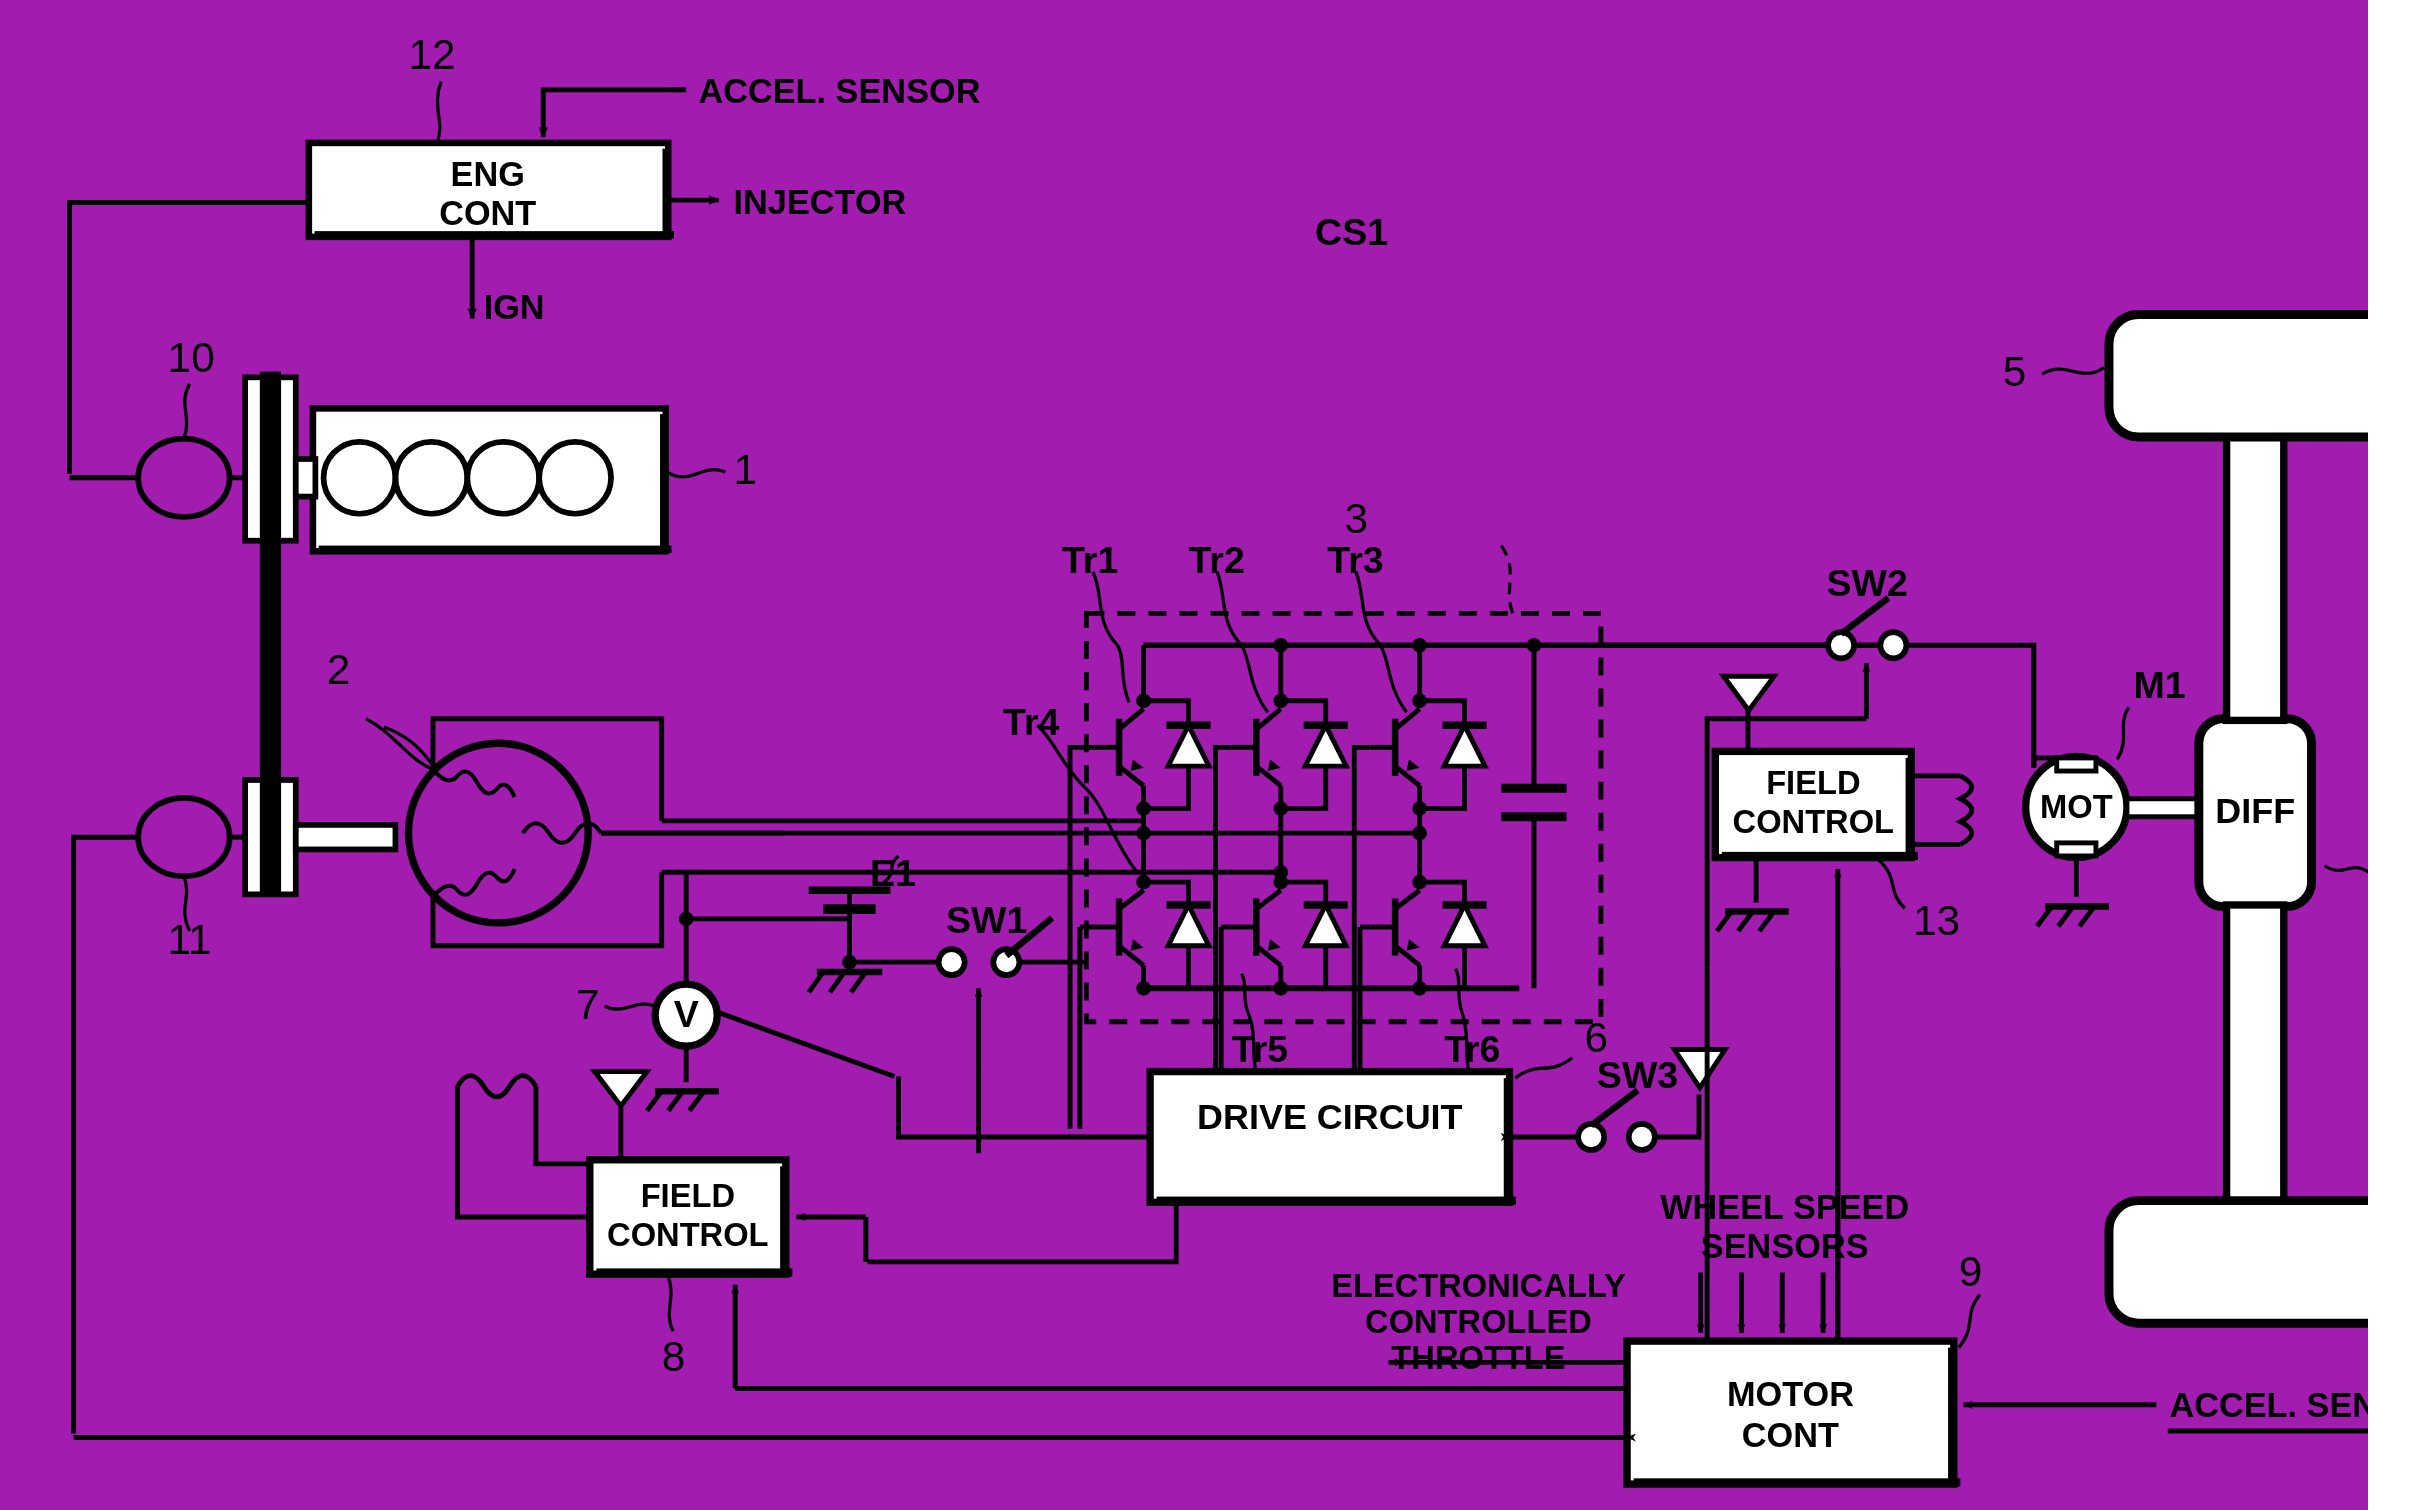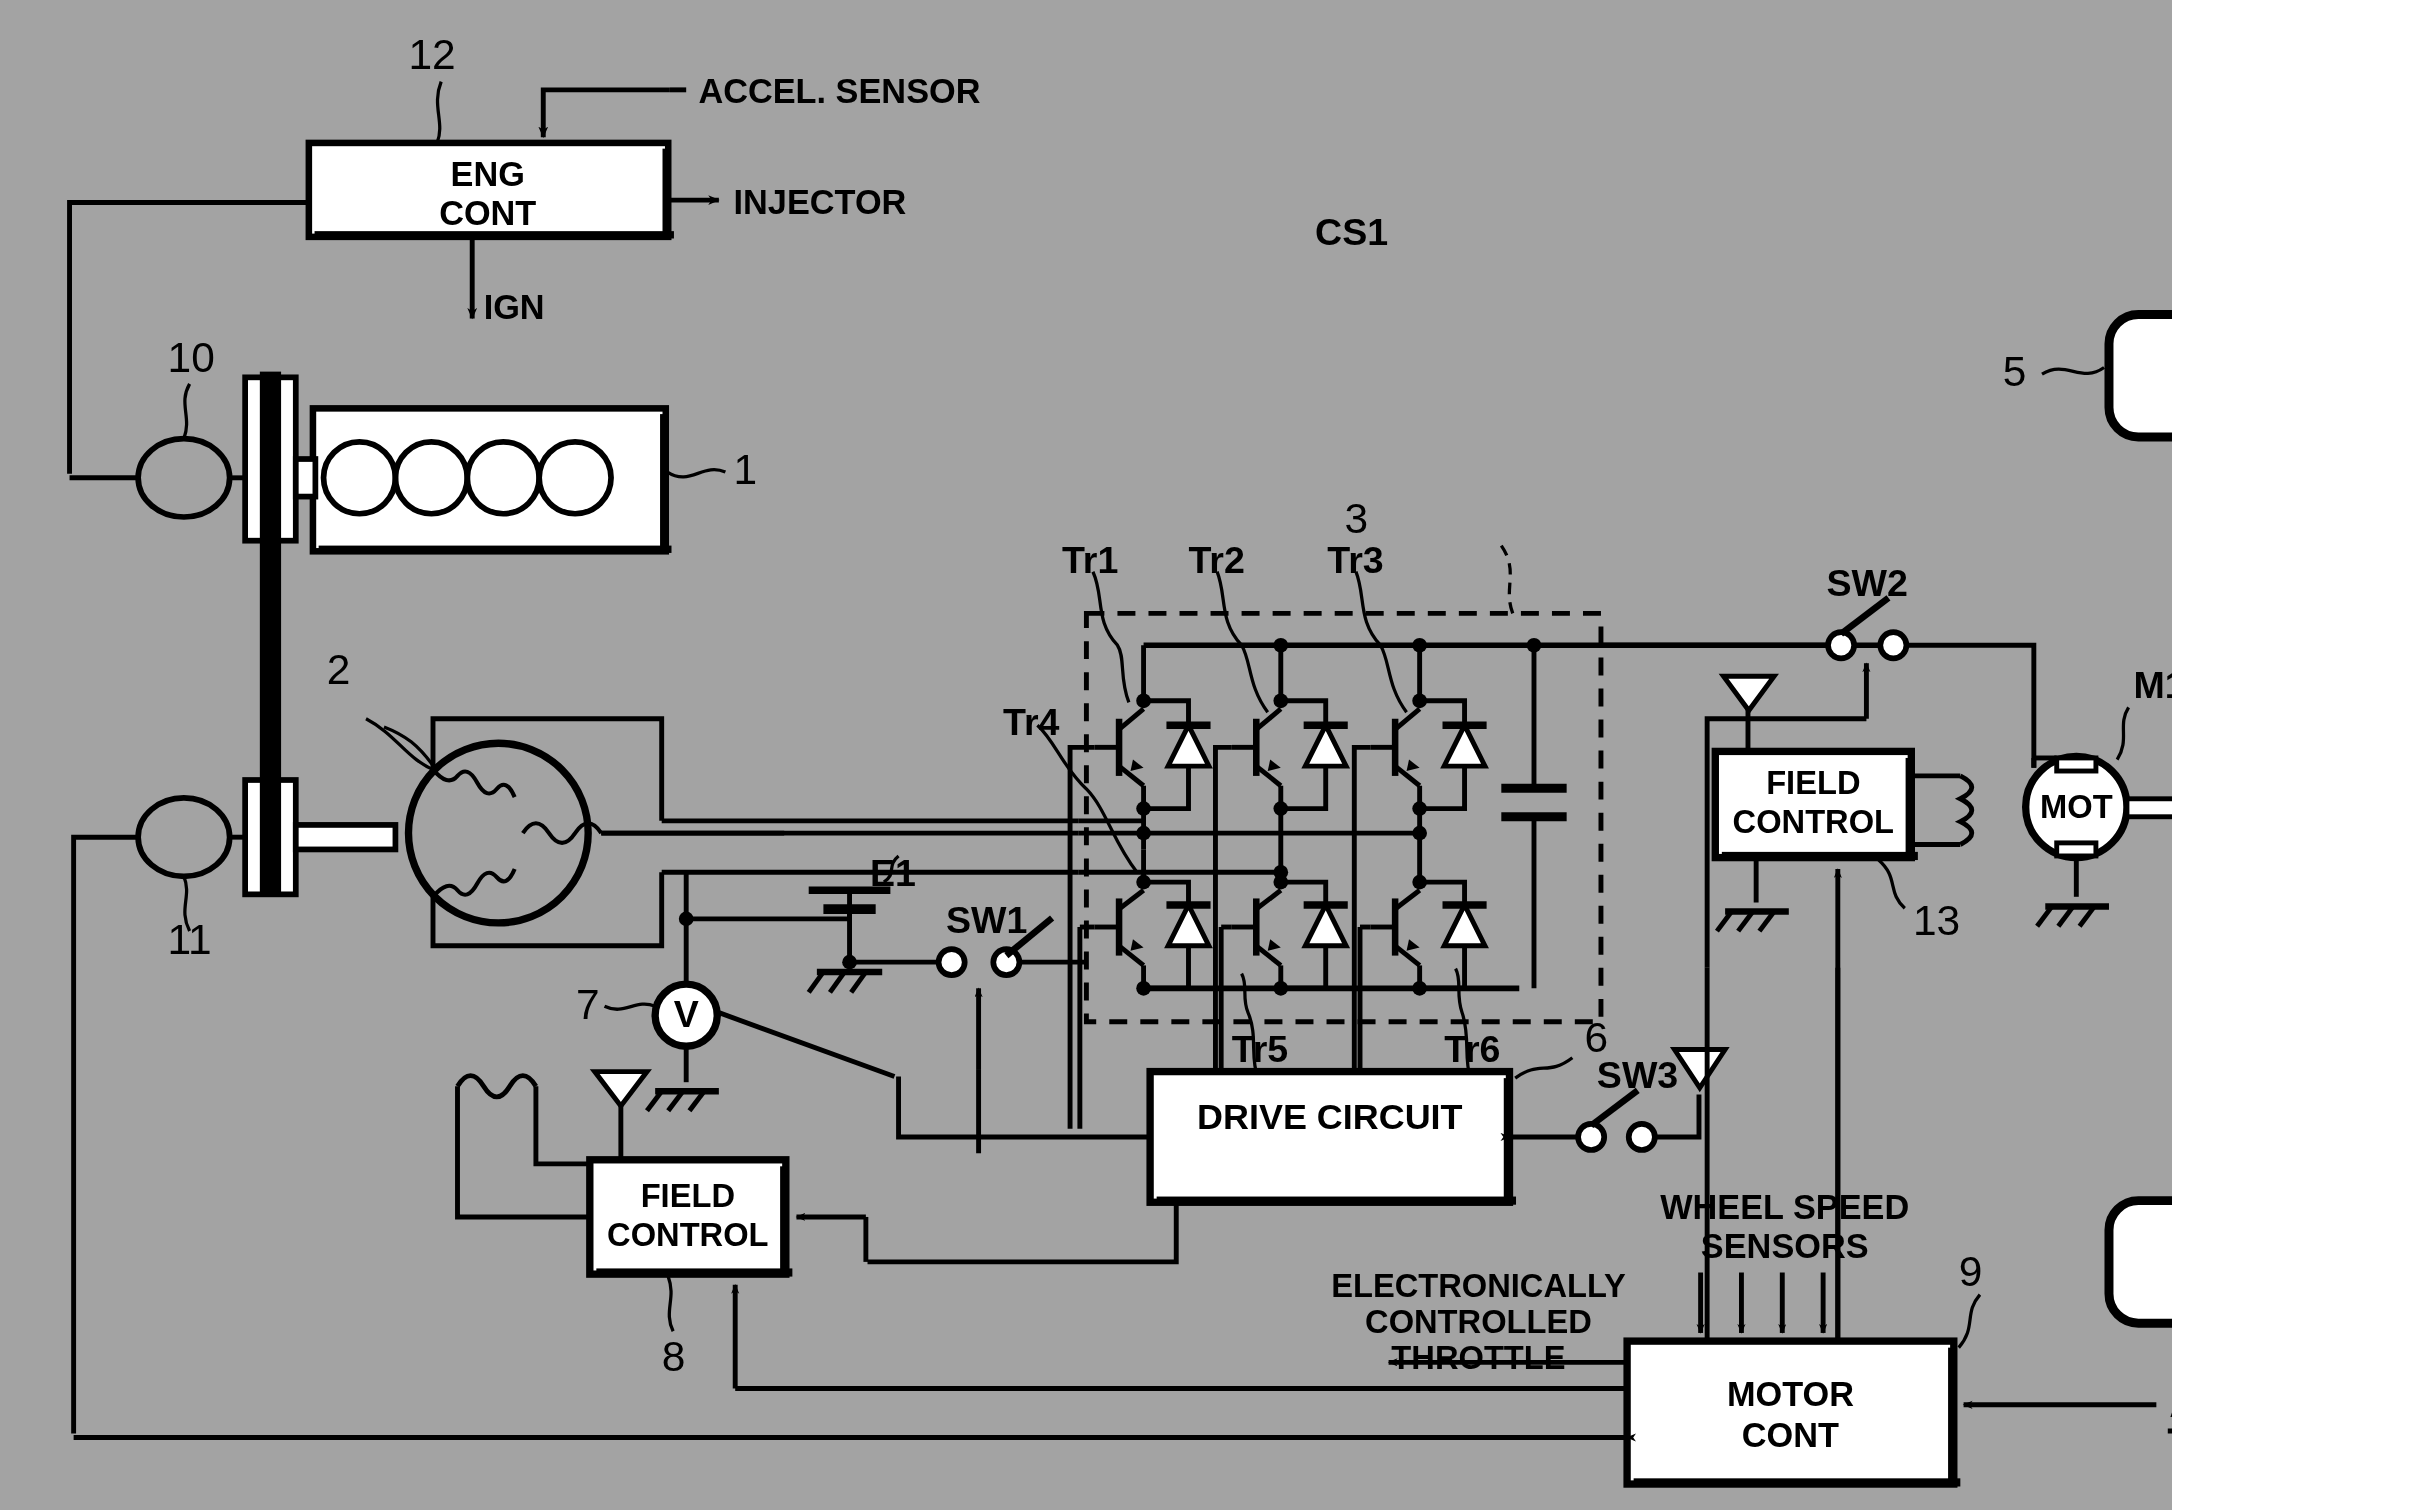--- a/index.html
+++ b/index.html
@@ -1,18 +1,18 @@
 <!DOCTYPE html>
 <html style="font-size:13px"><head>
 <meta charset="utf-8">
 <title>Hybrid Vehicle Control System Diagram</title>
 <style>
   html,body{margin:0;padding:0;background:#ffffff;}
   body{font-family:"Liberation Sans", sans-serif;}
-  #stage{position:relative;width:2172px;height:1511px;background:#a3a3a3;overflow:hidden;}
+  #stage{position:relative;width:2368px;height:1511px;background:#a21caf;overflow:hidden;}
   svg#diagram{position:absolute;left:0;top:0;width:2426px;height:1511px;}
   .lbl{font-family:"Liberation Sans", sans-serif;font-weight:bold;fill:#000;}
   .num{font-family:"Liberation Sans", sans-serif;font-weight:normal;fill:#000;}
 </style>
 </head>
 <body>
 
 <div id="stage">
 <svg id="diagram" viewBox="0 0 2970 1850" xmlns="http://www.w3.org/2000/svg">
 

